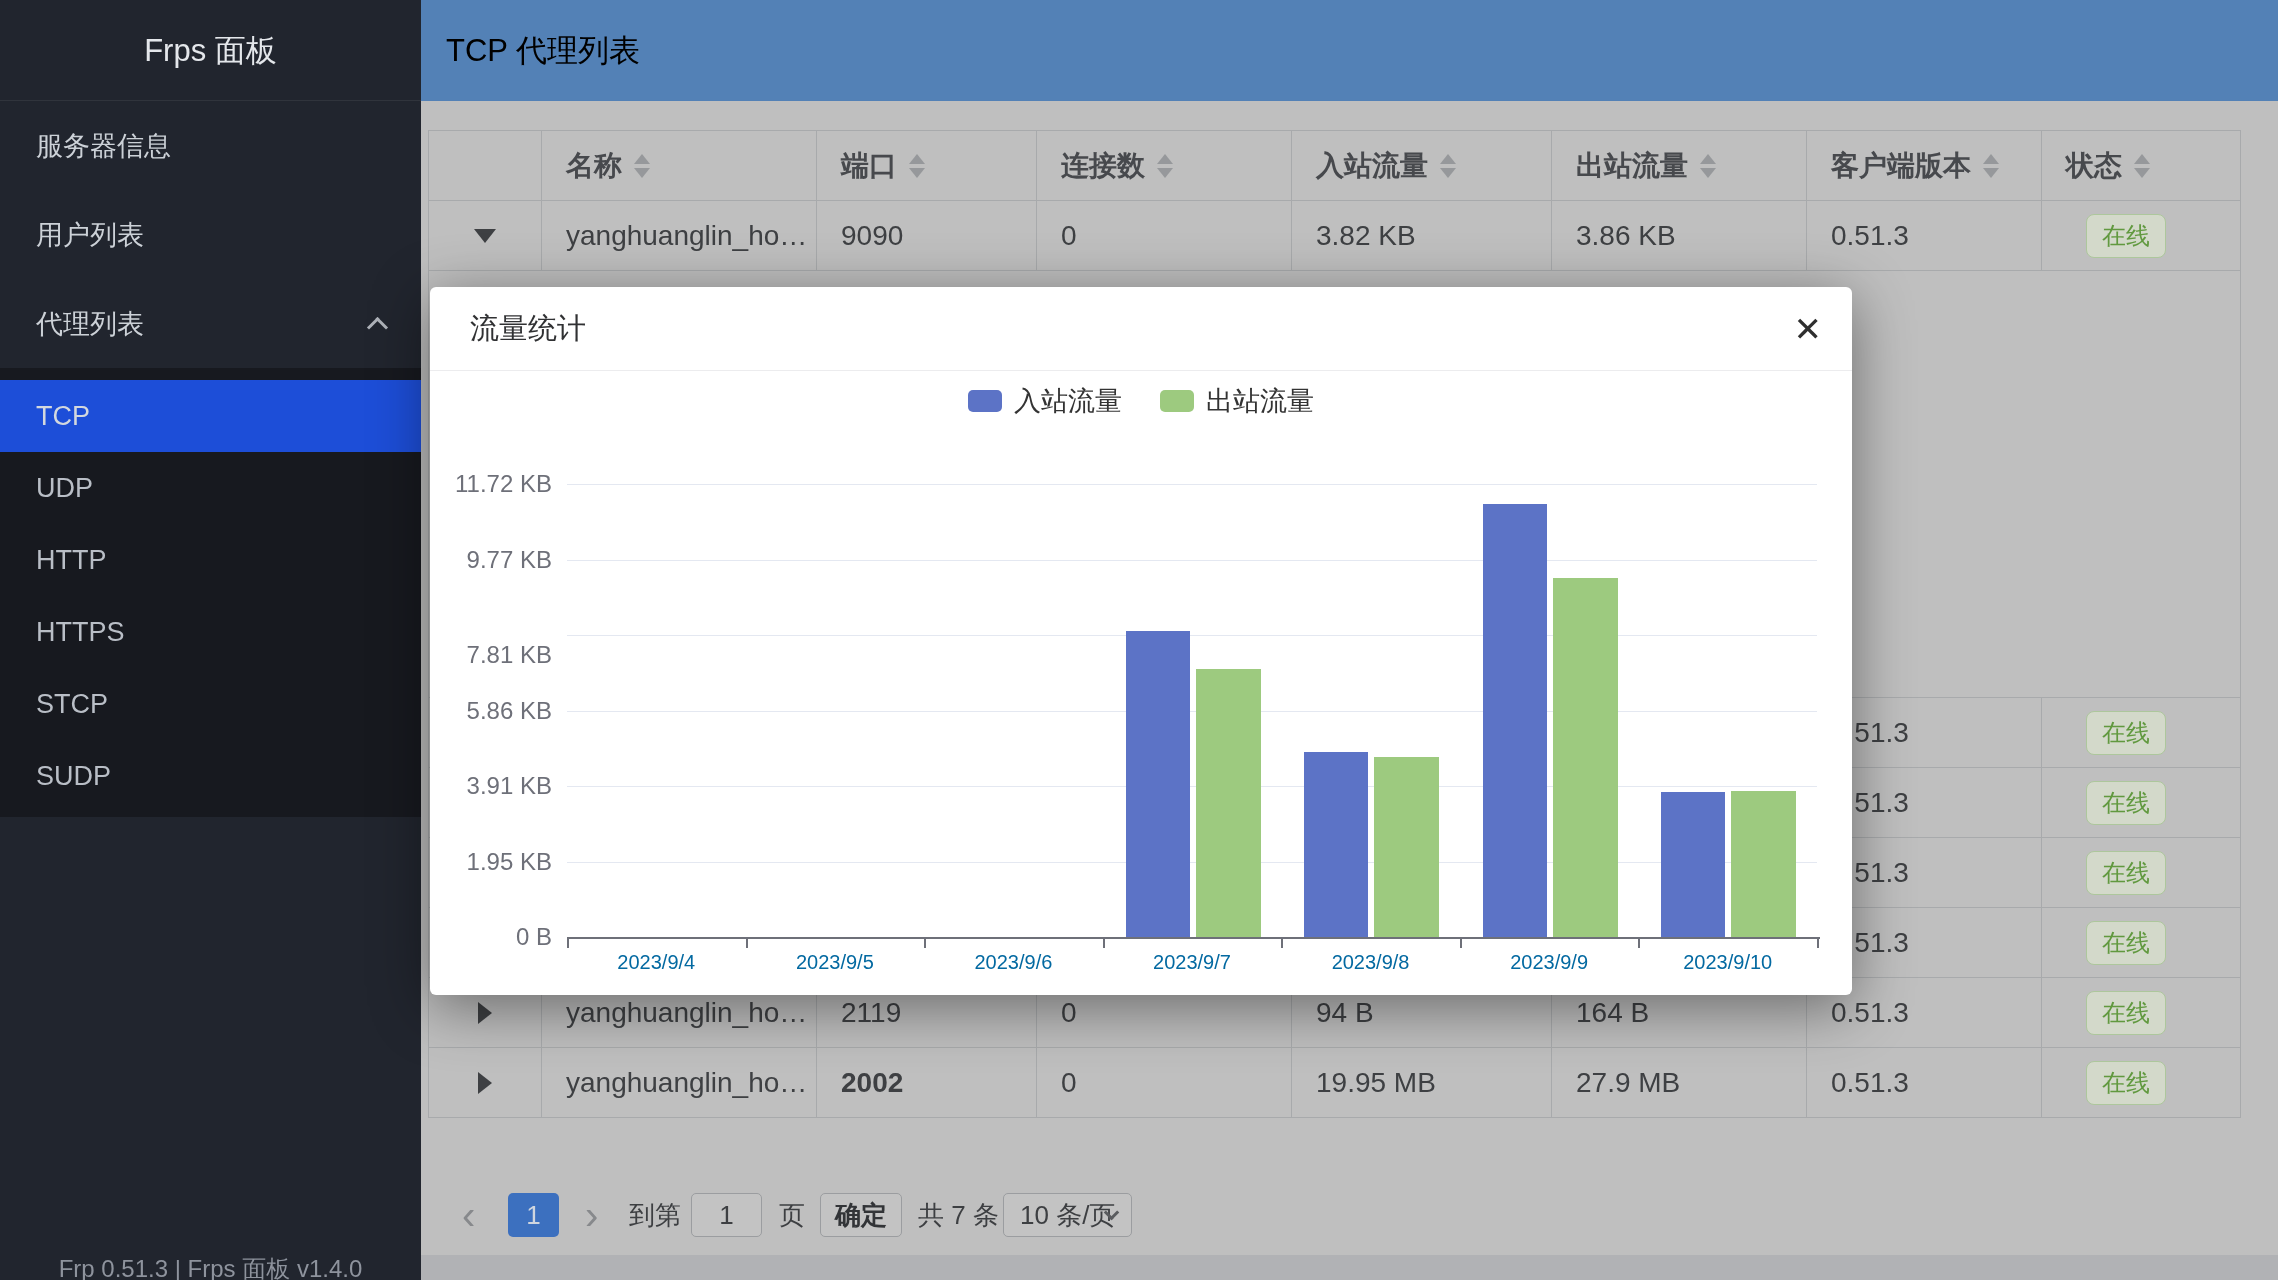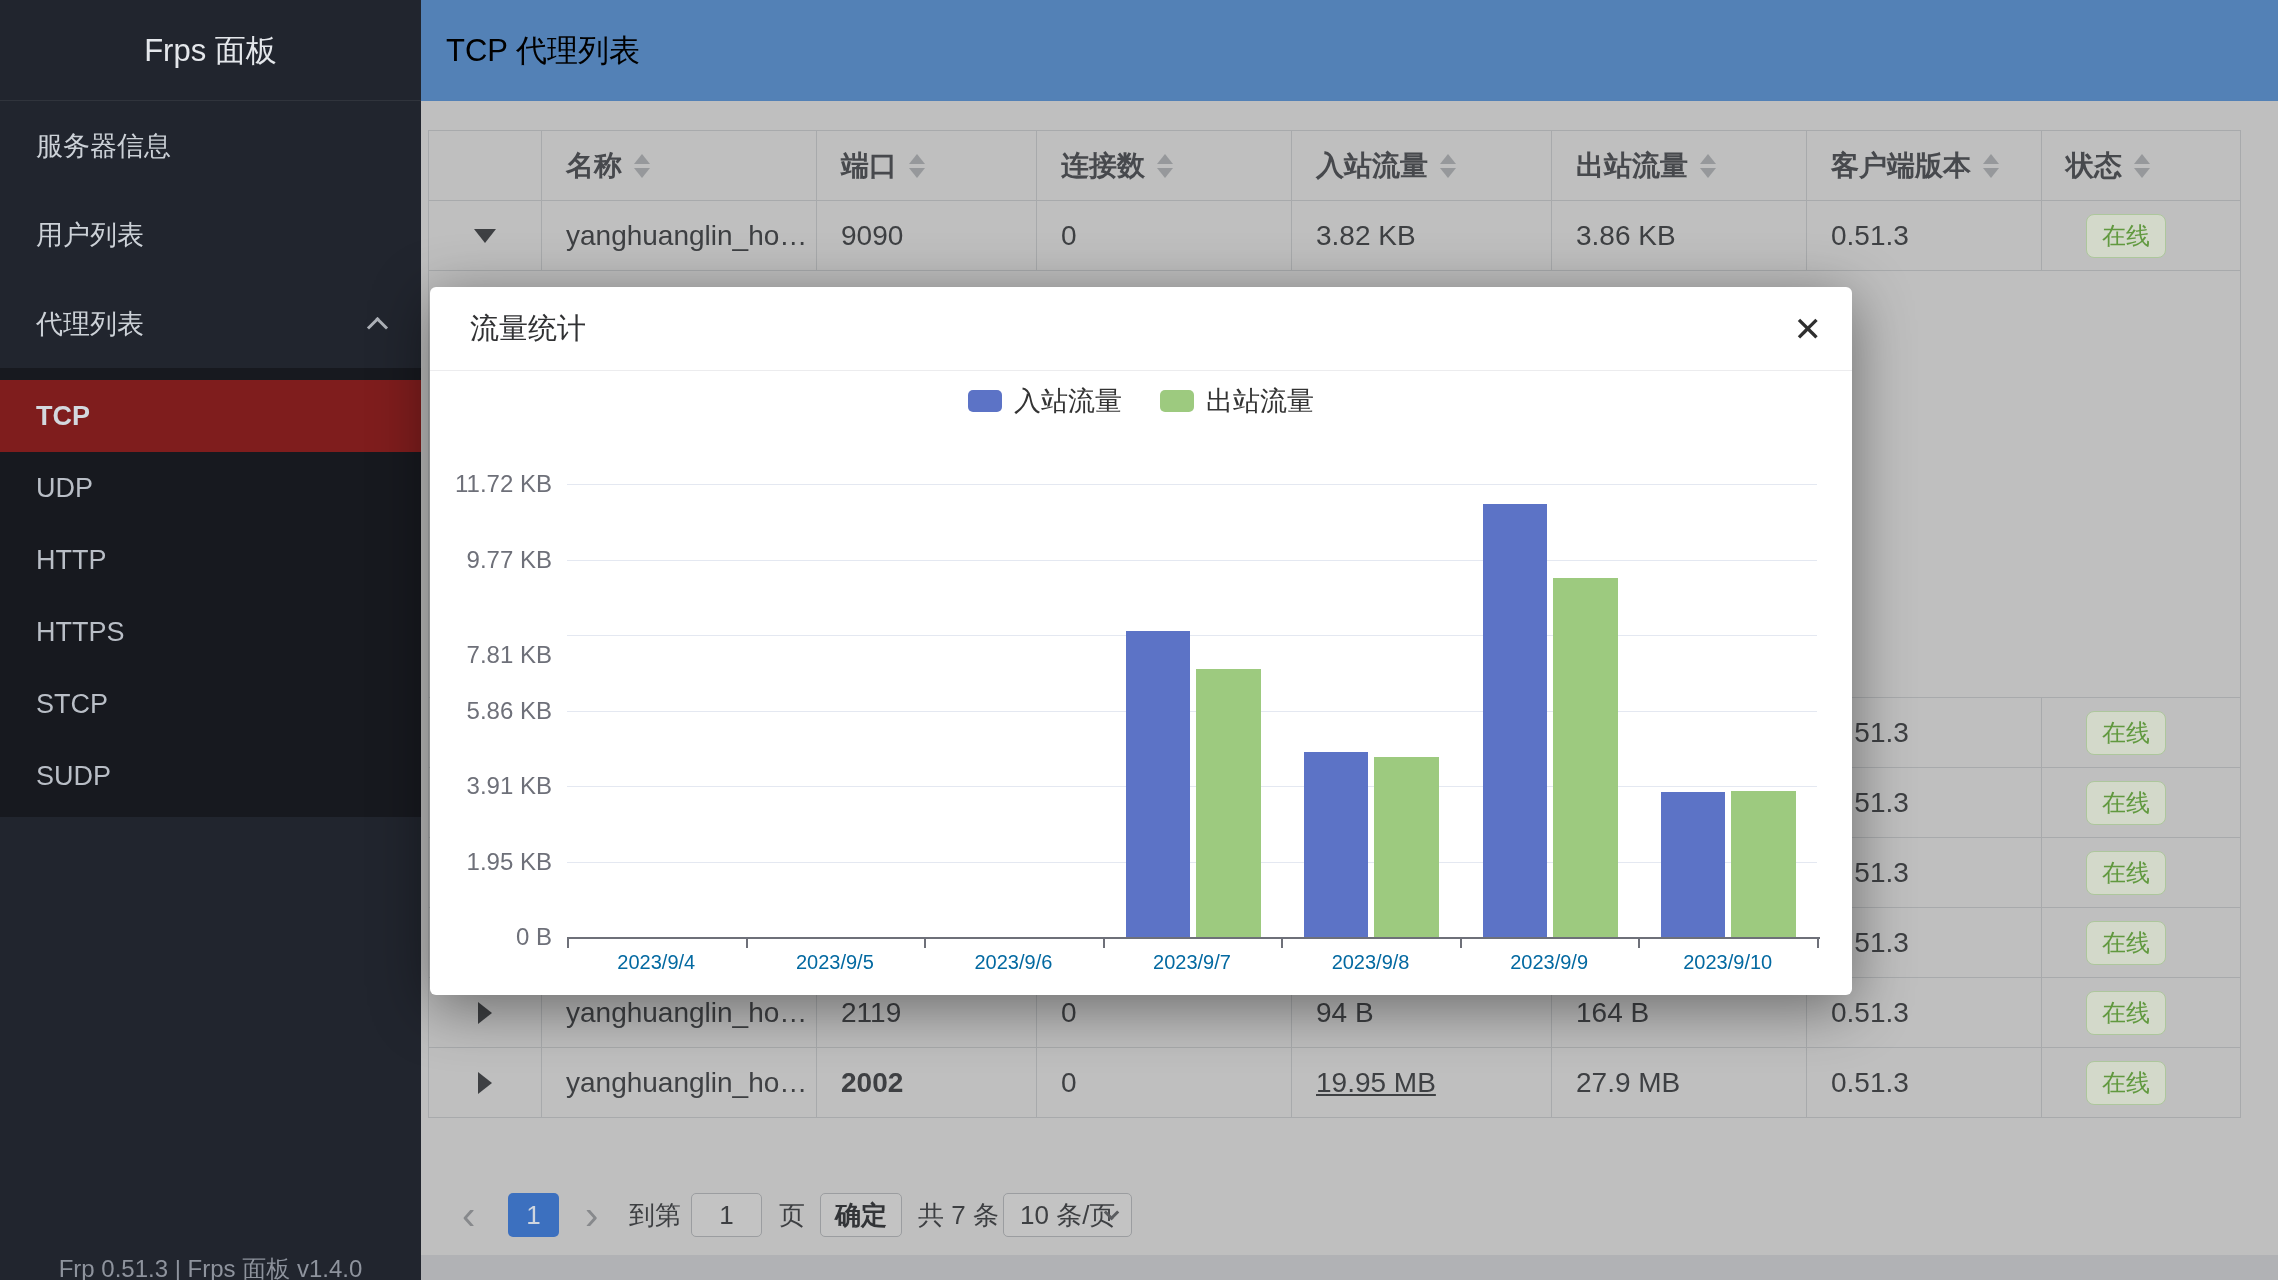--- a/index.html
+++ b/index.html
@@ -10,21 +10,21 @@
   .sidebar { position:absolute; left:0; top:0; width:421px; height:1280px; background:#21252e; z-index:2; }
   .s-title { height:101px; line-height:101px; text-align:center; color:#e4e7eb; font-size:31px;
     border-bottom:1px solid rgba(255,255,255,0.07); }
   .menu-item { height:89px; display:flex; align-items:center; justify-content:space-between;
     padding:0 36px; color:#ccd1d7; font-size:27px; cursor:pointer; }
   .chev-up { width:15px; height:15px; border-top:3px solid #aeb2b9; border-right:3px solid #aeb2b9;
     transform:rotate(-45deg); margin-top:8px; }
   .submenu { background:#17191f; padding:12px 0 5px; }
   .sub-item { height:72px; display:flex; align-items:center; padding:0 36px; color:#b9bec6;
     font-size:27px; cursor:pointer; }
-  .sub-item.active { background:#7f1d1d; color:#d3d8de;font-weight:bold; }
+  .sub-item.active { background:#1d4ed8; color:#d3d8de; }
   .s-footer { position:absolute; left:0; right:0; top:1253px; text-align:center; color:#8e939d; font-size:24px; }
 
   
   .main { position:absolute; left:421px; top:0; width:1857px; height:1280px; }
   .main-header { height:101px; background:#5381b6; display:flex; align-items:center; padding-left:25px; }
   .h-title { color:#000000; font-size:31px; }
   .card { position:absolute; left:0; top:101px; width:1857px; height:1154px; background:#bfbfbf; }
 
   
   .table { position:absolute; left:7px; top:29px; width:1813px;
@@ -247,21 +247,21 @@
             <span class="badge">在线</span>
           </div>
         </div>
         <div class="t-row">
           <div class="t-cell cell-expand" style="width: 113px;">
             <span class="tri-right"></span>
           </div>
           <div class="t-cell" style="width: 275px;">yanghuanglin_ho…</div>
           <div class="t-cell" style="width: 220px; font-weight: bold;">2002</div>
           <div class="t-cell" style="width: 255px;">0</div>
-          <div class="t-cell" style="width: 260px; text-decoration: underline;">19.95 MB</div>
+          <div class="t-cell" style="width: 260px;">19.95 MB</div>
           <div class="t-cell" style="width: 255px;">27.9 MB</div>
           <div class="t-cell" style="width: 235px;">0.51.3</div>
           <div class="t-cell" style="width: 199px;">
             <span class="badge">在线</span>
           </div>
         </div>
       </div>
 
     <div class="pagebar">
       <div class="pg-chev" style="left:41px;">‹</div>

